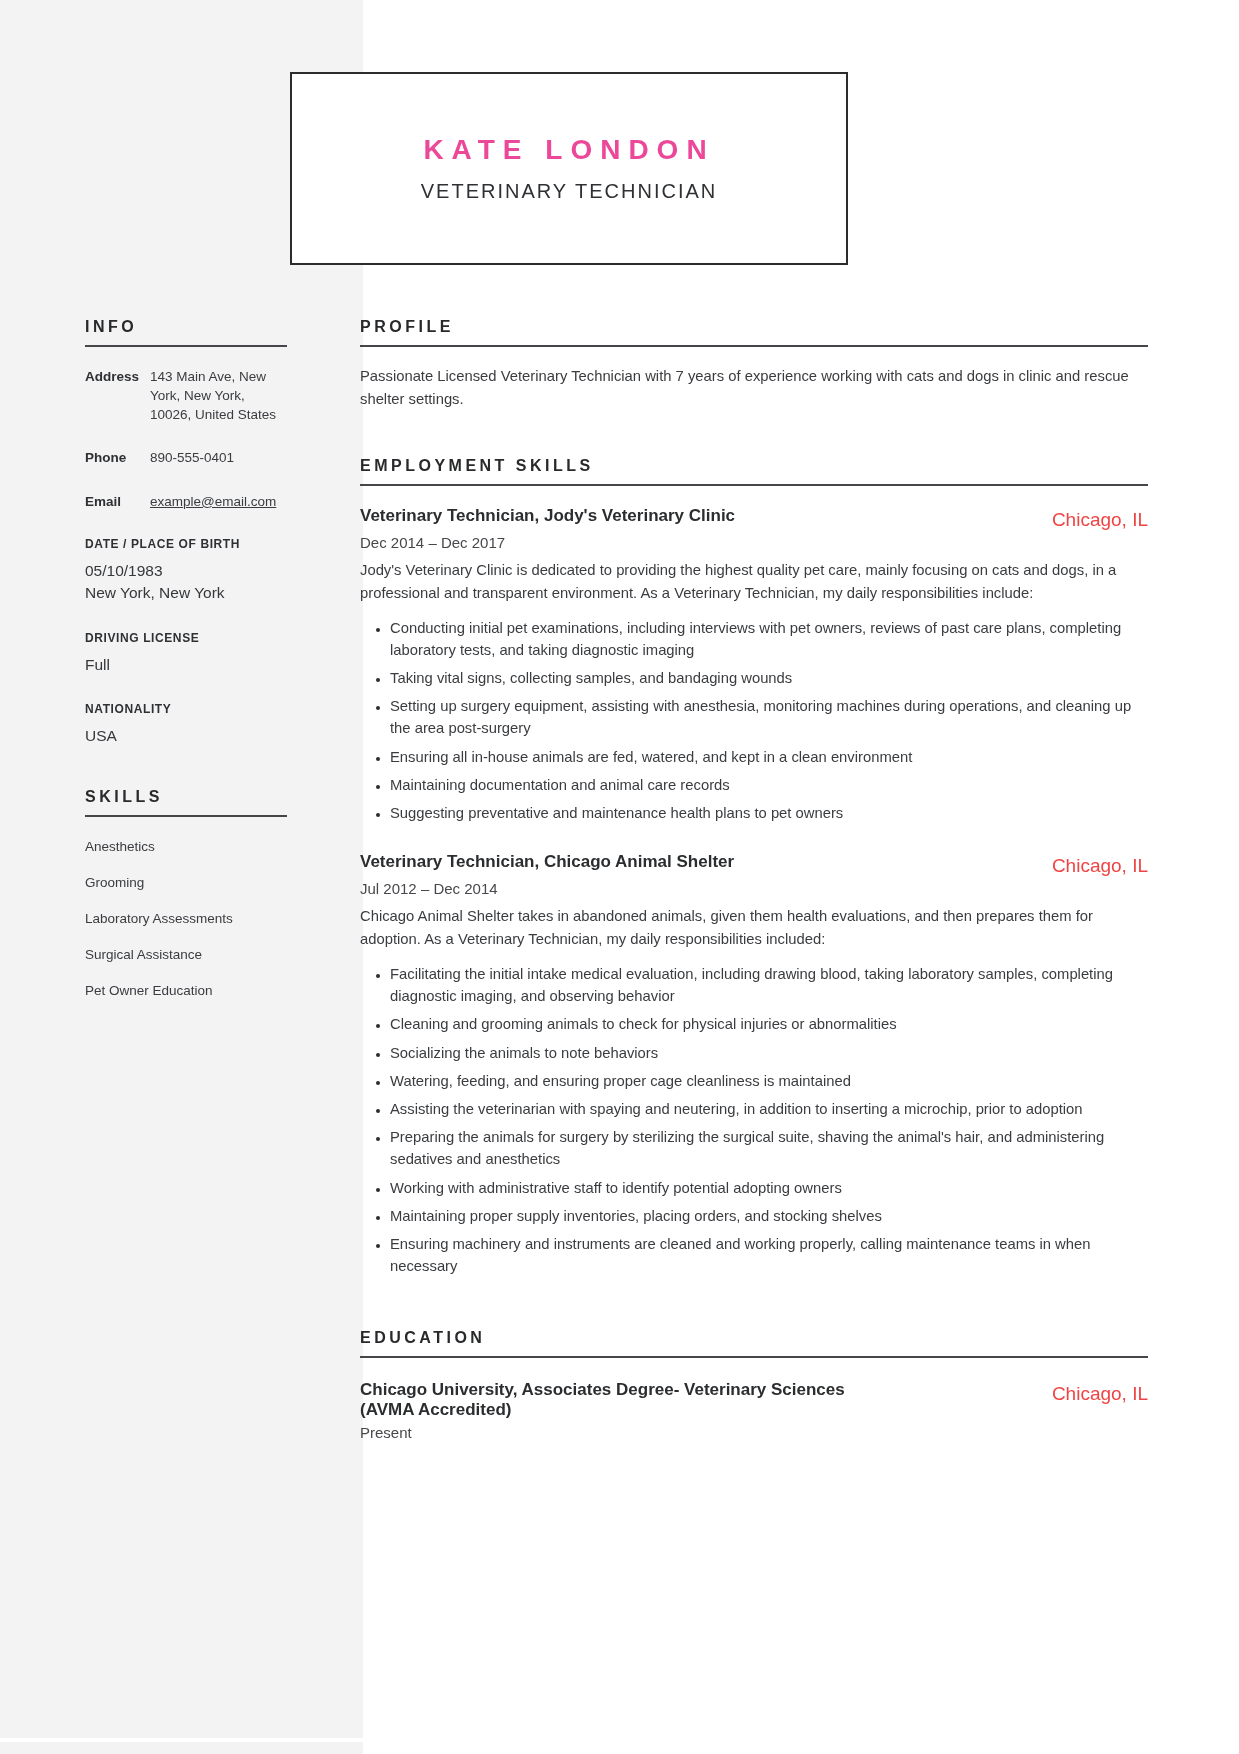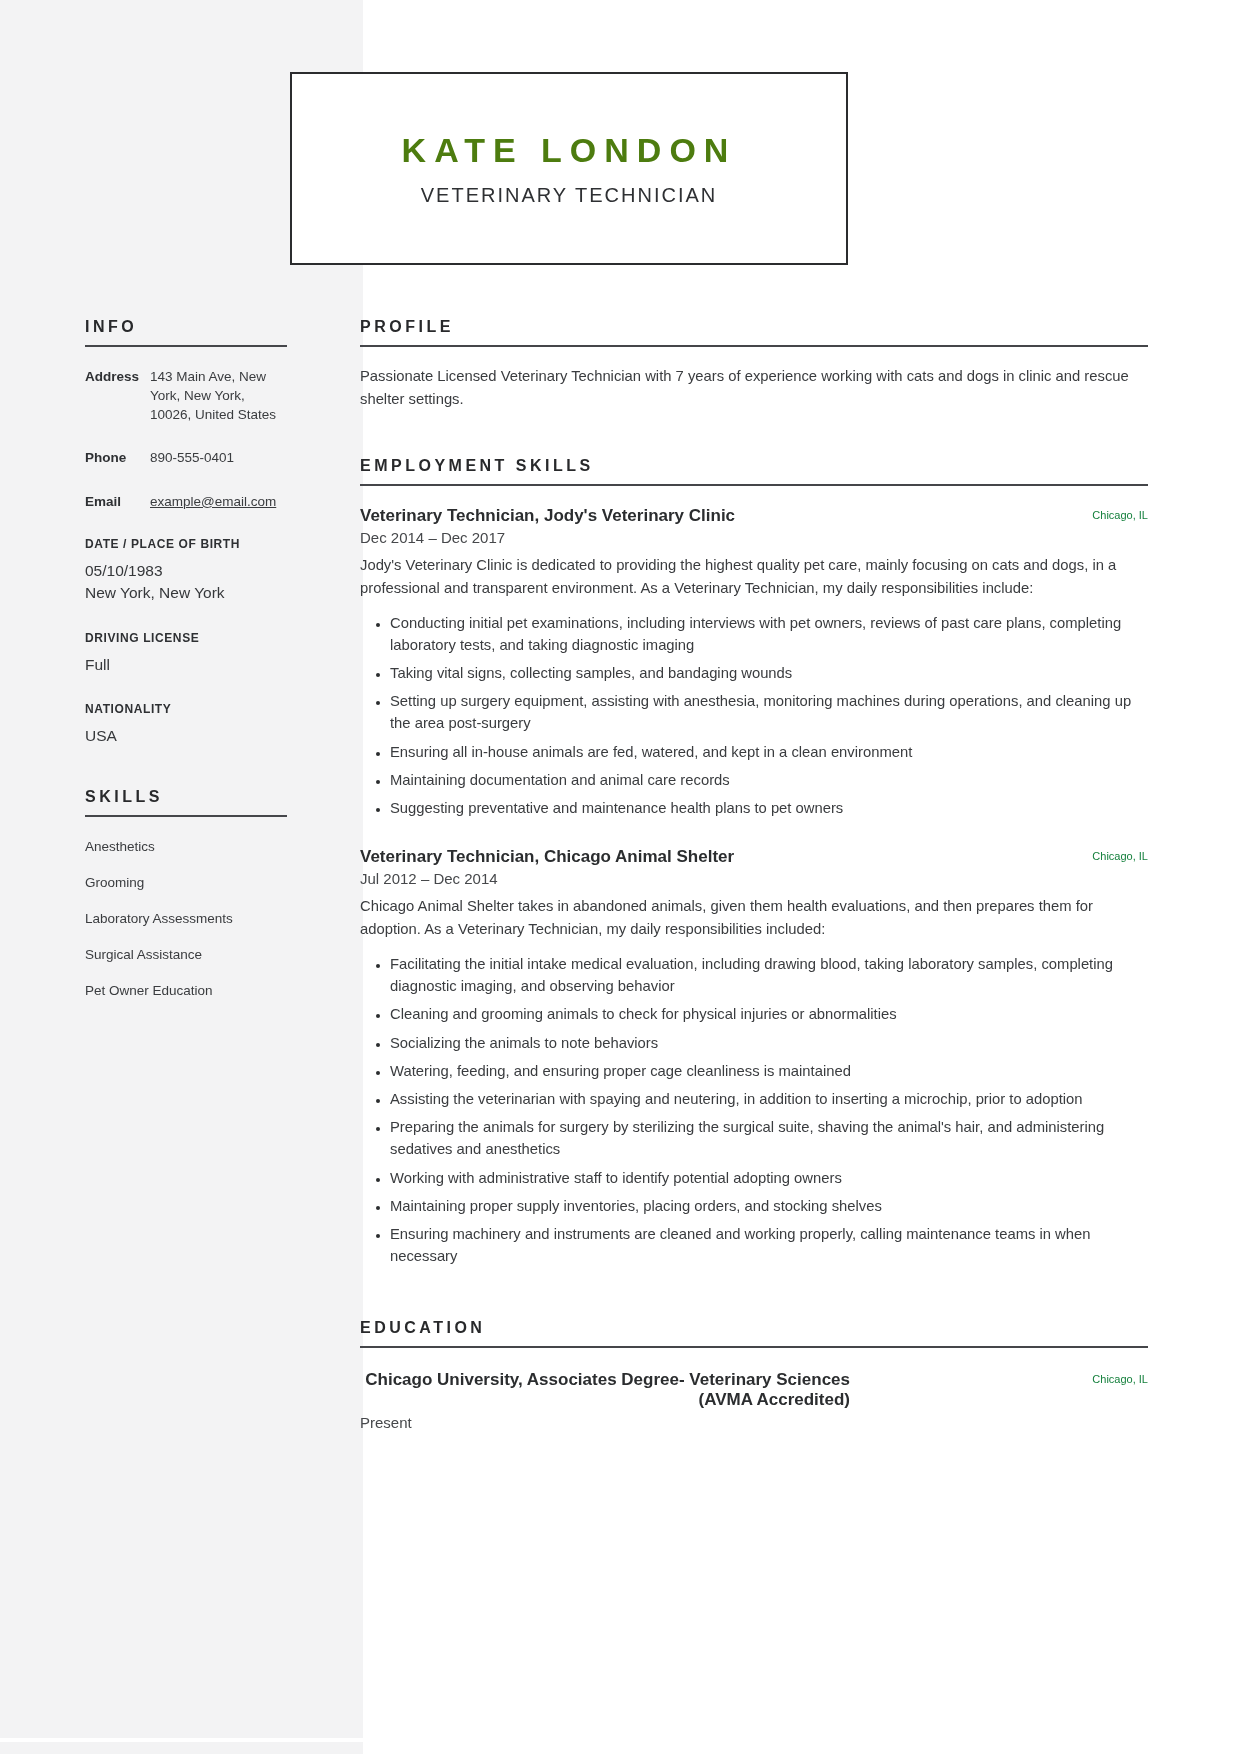--- a/index.html
+++ b/index.html
@@ -27,22 +27,22 @@
   
   .header-box {
     position:absolute; left:290px; top:72px;
     width:558px; height:193px;
     background:#ffffff;
     border:2px solid #2b2c2e;
     display:flex; flex-direction:column;
     align-items:center; justify-content:center;
   }
   .person-name {
-    font-size:34px; font-weight:800; letter-spacing:8px;
-    color:#4d7c0f; white-space:nowrap;
+    font-size:28px; font-weight:800; letter-spacing:8px;
+    color:#ec4899; white-space:nowrap;
   }
   .person-title {
     margin-top:14px;
     font-size:20px; font-weight:500; letter-spacing:2px;
     color:#2e3033;
   }
 
   
   .section-head {
     font-size:16px; font-weight:800; letter-spacing:3.5px;
@@ -75,23 +75,23 @@
 
   
   .main {
     position:absolute; left:360px; top:318px; width:788px;
   }
   .profile-text { margin-top:18px; font-size:14.8px; line-height:1.55; }
 
   .employment-head { margin-top:46px; }
   .job { margin-top:20px; }
   .job + .job { margin-top:28px; }
-  .job-title-row { display:flex; justify-content:space-between; align-items:flex-start;text-align:right; }
+  .job-title-row { display:flex; justify-content:space-between; align-items:flex-start; }
   .job-title { font-size:17px; font-weight:700; color:#2b2d2f; }
-  .job-location { font-size:11px; color:#15803d; padding-top:3px; white-space:nowrap; }
+  .job-location { font-size:19px; color:#ef4444; padding-top:3px; white-space:nowrap; }
   .job-dates { margin-top:3px; font-size:15px; color:#46484b; }
   .job-desc { margin-top:8px; font-size:14.8px; line-height:1.55; }
   .job-bullets { margin-top:12px; padding-left:30px; }
   .job-bullets li {
     font-size:14.8px; line-height:1.5; margin-top:6px; color:#3a3c3f;
   }
   .job-bullets li::marker { color:#2b2d2f; font-size:12px; }
 
   .education-head { margin-top:52px; }
   .edu-item { margin-top:22px; }

